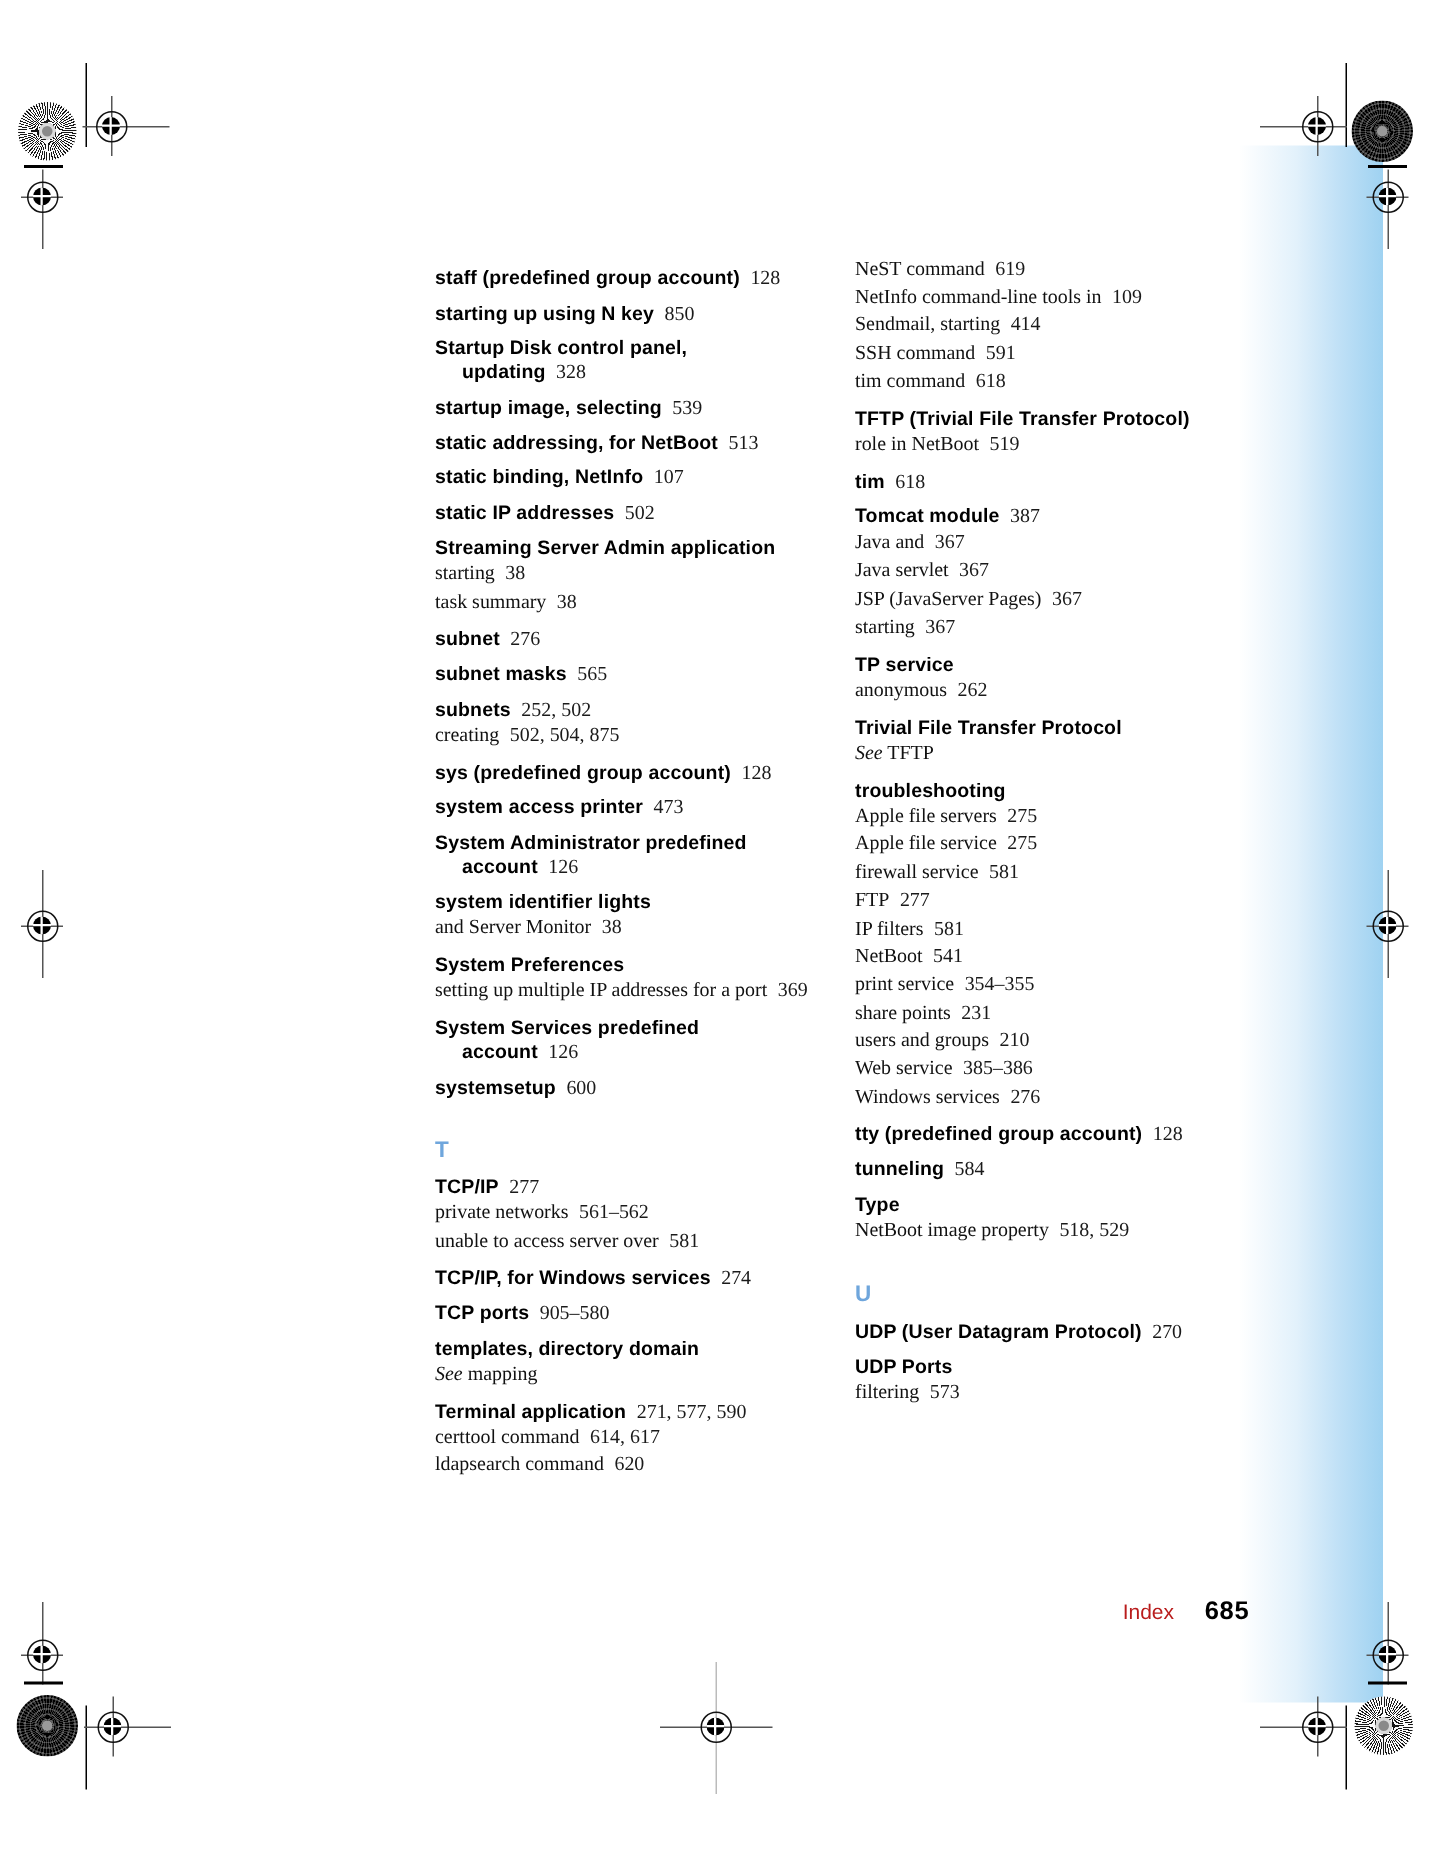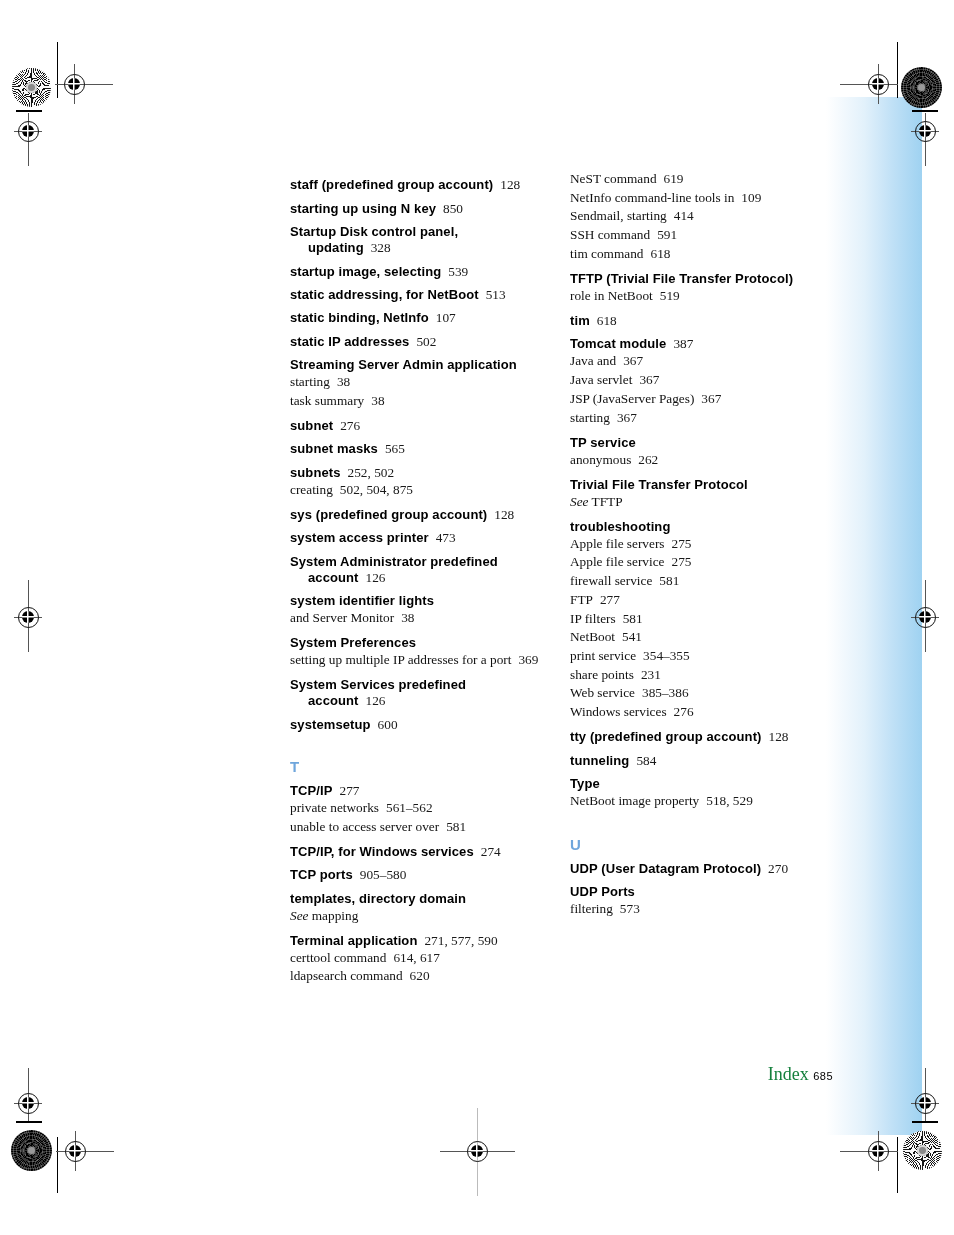--- a/index.html
+++ b/index.html
@@ -41,22 +41,22 @@
   .e-cont{font-weight:bold;font-size:13px;line-height:16px;color:#000;
           padding-left:18px;letter-spacing:.1px;}
   .e-sub{font-family:"Liberation Serif",serif;font-weight:normal;
          font-size:13.3px;line-height:18.7px;color:#111;}
   .e-sub i{font-style:italic;}
   .pg{font-family:"Liberation Serif",serif;font-weight:normal;
       font-size:13.3px;color:#1a1a1a;margin-left:7px;letter-spacing:0;}
 
   
   .footer{position:absolute;top:1064px;left:560px;width:273px;text-align:right;}
-  .footer .flabel{font-family:Liberation Serif, serif;font-size:18px;color:#15803d;}
-  .footer .fnum{font-weight:normal;font-size:11px;color:#000;
+  .footer .flabel{font-family:Liberation Sans, sans-serif;font-size:14px;color:#b91c1c;}
+  .footer .fnum{font-weight:bold;font-size:17px;color:#000;margin-left:16px;
                 letter-spacing:.5px;}
 </style>
 </head>
 <body>
 
 <div class="strip"></div>
 
 <div class="pinwheel" style="left:12px;top:68px;"></div>
 <div class="cropline" style="left:56.5px;top:42px;width:1.6px;height:56px;"></div>
 <div class="hair" style="left:55px;top:83.5px;width:58px;height:1px;"></div>
@@ -167,20 +167,21 @@
     <div class="e-sub"><i>See</i> TFTP</div>
     <div class="e-main">troubleshooting</div>
     <div class="e-sub">Apple file servers<span class="pg">275</span></div>
     <div class="e-sub">Apple file service<span class="pg">275</span></div>
     <div class="e-sub">firewall service<span class="pg">581</span></div>
     <div class="e-sub">FTP<span class="pg">277</span></div>
     <div class="e-sub">IP filters<span class="pg">581</span></div>
     <div class="e-sub">NetBoot<span class="pg">541</span></div>
     <div class="e-sub">print service<span class="pg">354–355</span></div>
     <div class="e-sub">share points<span class="pg">231</span></div>
+    <div class="e-sub">users and groups<span class="pg">210</span></div>
     <div class="e-sub">Web service<span class="pg">385–386</span></div>
     <div class="e-sub">Windows services<span class="pg">276</span></div>
     <div class="e-main">tty (predefined group account)<span class="pg">128</span></div>
     <div class="e-main">tunneling<span class="pg">584</span></div>
     <div class="e-main">Type</div>
     <div class="e-sub">NetBoot image property<span class="pg">518, 529</span></div>
     <div class="e-letter">U</div>
     <div class="e-main">UDP (User Datagram Protocol)<span class="pg">270</span></div>
     <div class="e-main">UDP Ports</div>
     <div class="e-sub">filtering<span class="pg">573</span></div>

